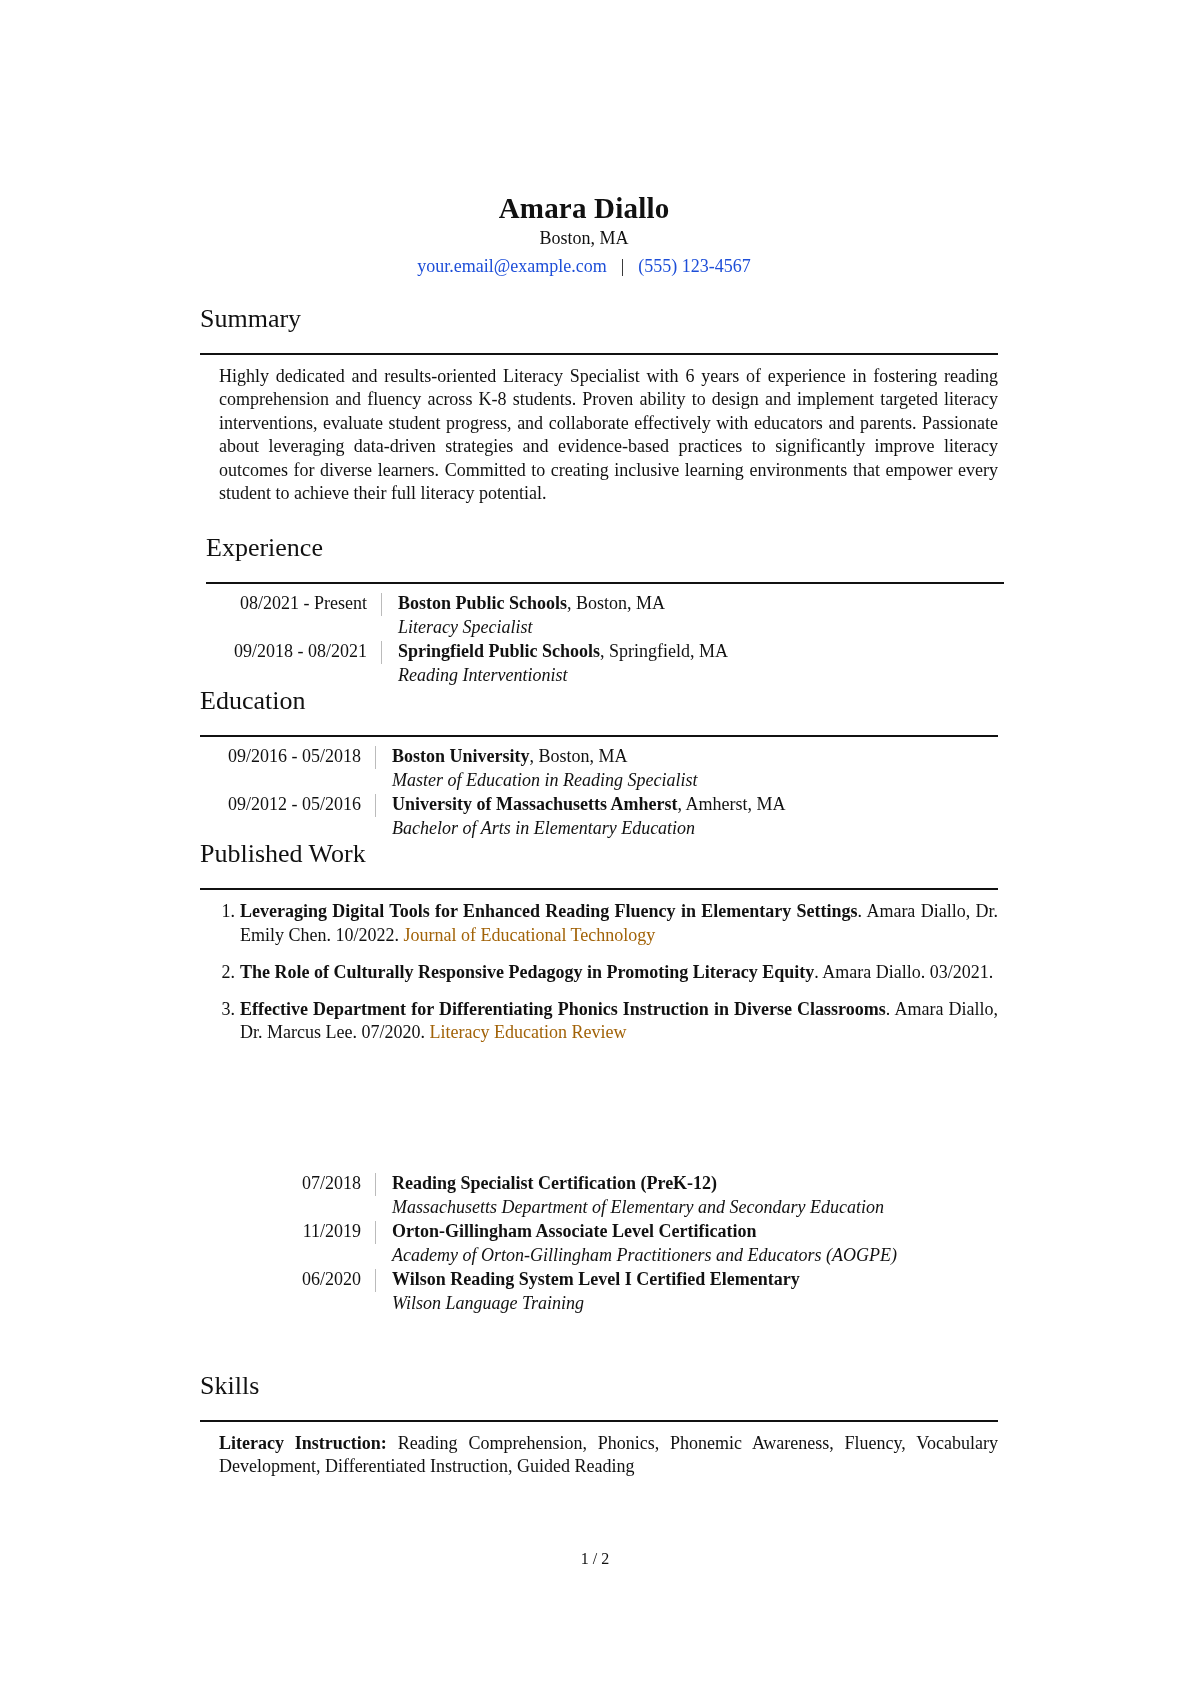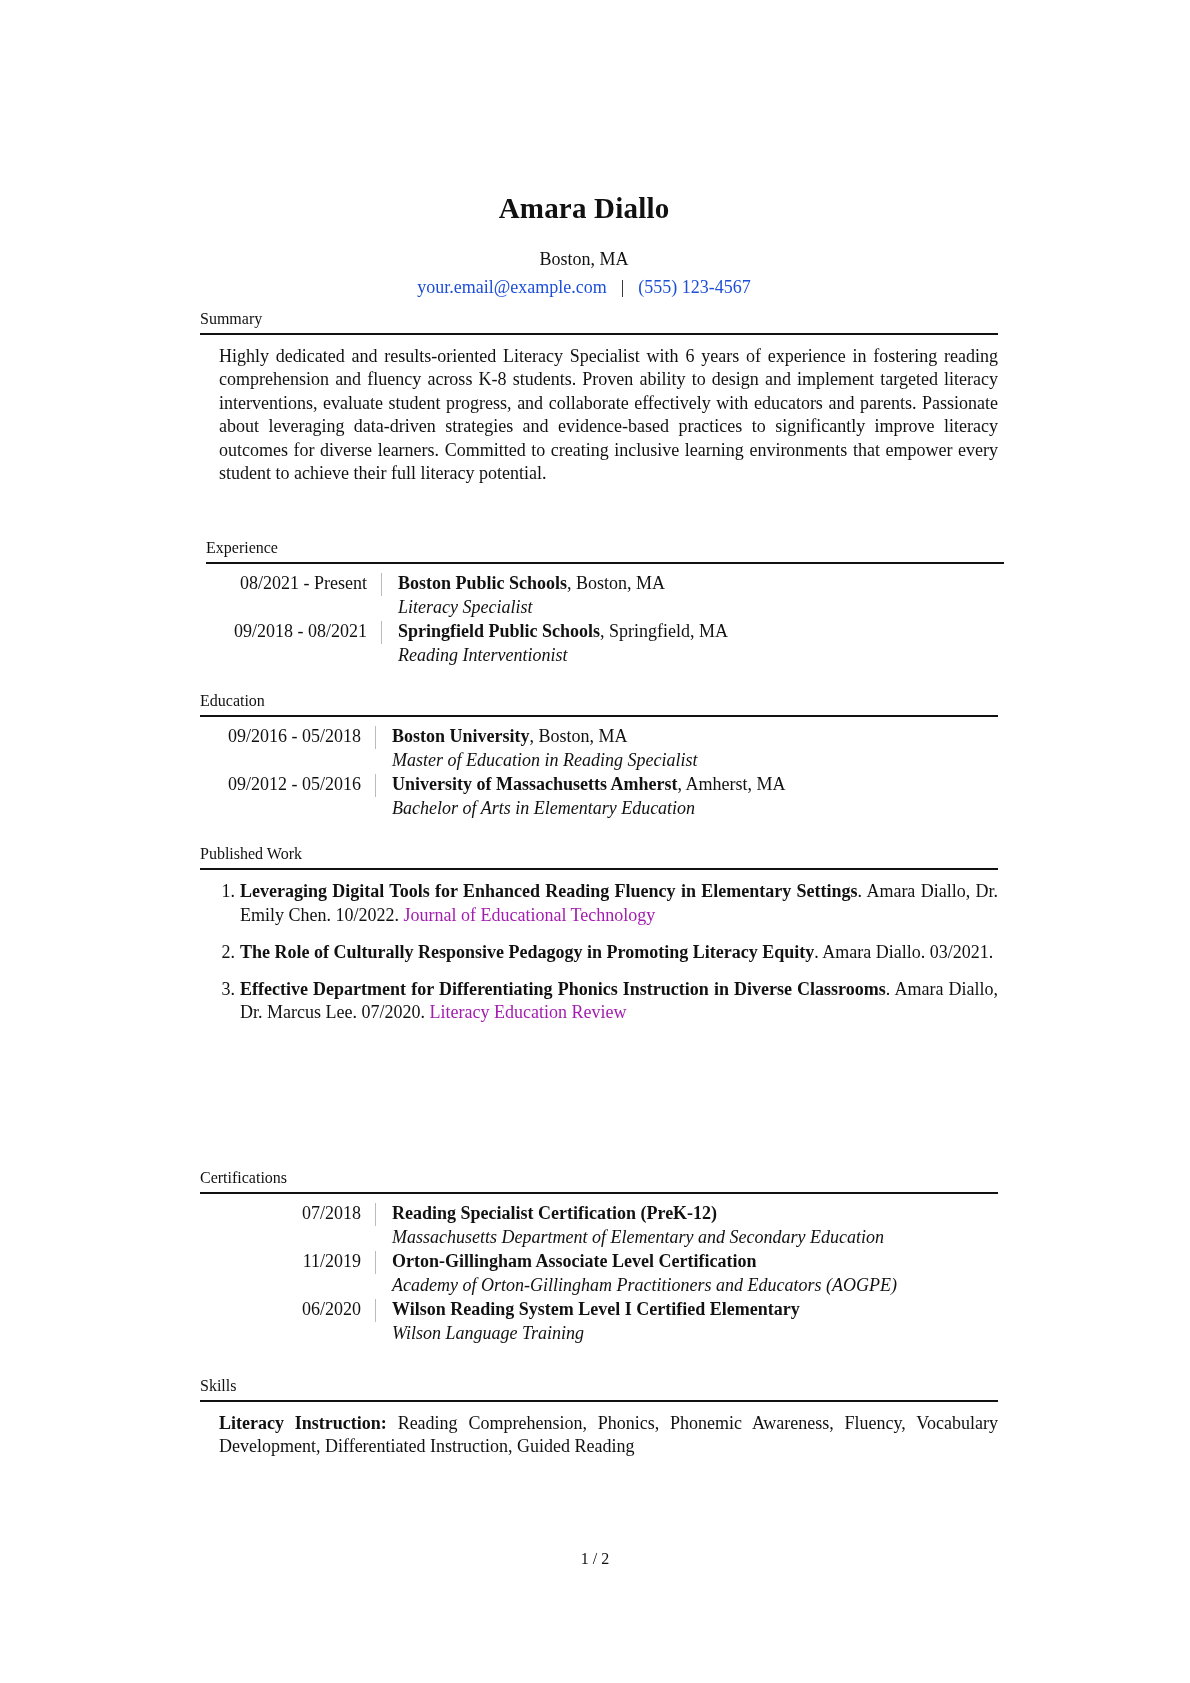--- a/index.html
+++ b/index.html
@@ -3,30 +3,30 @@
 <meta charset="utf-8">
 <style>
   html, body { margin: 0; padding: 0; background: #ffffff; }
   body {
     width: 1190px; height: 1683px; position: relative; overflow: hidden;
     font-family: "Liberation Serif", "DejaVu Serif", serif;
     color: #111111;
   }
   .header { position: absolute; left: 0; width: 1168px; top: 190px; text-align: center; }
   .name { font-size: 29px; font-weight: bold; line-height: 36px; margin: 0; letter-spacing: 0.2px; }
-  .location { font-size: 18px; line-height: 24px; margin-top: 21px; }
+  .location { font-size: 18px; line-height: 24px; margin-top: 0; }
   .contact { font-size: 18px; line-height: 24px; margin-top: 4px; }
   .contact a { color: #1d4ed8; text-decoration: none; }
   .contact .sep { color: #222; margin: 0 14px; }
-  a.link { color: #a21caf; text-decoration: none; }
+  a.link { color: #a16207; text-decoration: none; }
 
   .section { position: absolute; left: 200px; width: 798px; }
   .section h2 {
-    font-size: 16px; font-weight: normal; margin: 0; line-height: 28px;
-    padding-bottom: 0; border-bottom: 2px solid #111;
+    font-size: 26px; font-weight: normal; margin: 0; line-height: 28px;
+    padding-bottom: 20px; border-bottom: 2px solid #111;
   }
   .summary-text {
     margin: 10px 0 0 19px; font-size: 18px; line-height: 23.4px;
     text-align: justify;
   }
   .entries { margin-top: 8px; }
   .entry { display: flex; font-size: 18px; line-height: 23.5px; margin-bottom: 1px; }
   .entry .date { width: 175px; text-align: right; padding-right: 14px; box-sizing: border-box; white-space: nowrap; }
   .entry .bar { width: 1px; background: #bbbbbb; height: 23px; margin-top: 1px; }
   .entry .body { padding-left: 16px; }
@@ -116,21 +116,20 @@
       <span class="txt"><span class="title">The Role of Culturally Responsive Pedagogy in Promoting Literacy Equity</span><span>. Amara Diallo. 03/2021.</span></span>
     </li>
     <li class="pub">
       <span class="num">3.</span>
       <span class="txt"><span class="title">Effective Department for Differentiating Phonics Instruction in Diverse Classrooms</span><span>. Amara Diallo, Dr. Marcus Lee. 07/2020. </span><a class="link">Literacy Education Review</a></span>
     </li>
   </ol>
 </div>
 
 <div class="section" style="top:1164px;">
-  <h2>Certifications</h2>
   <div class="entries">
     <div class="entry">
       <div class="date">07/2018</div>
       <div class="bar"></div>
       <div class="body">
         <div class="org">Reading Specialist Certification (PreK-12)</div>
         <div class="role">Massachusetts Department of Elementary and Secondary Education</div>
       </div>
     </div>
     <div class="entry">

